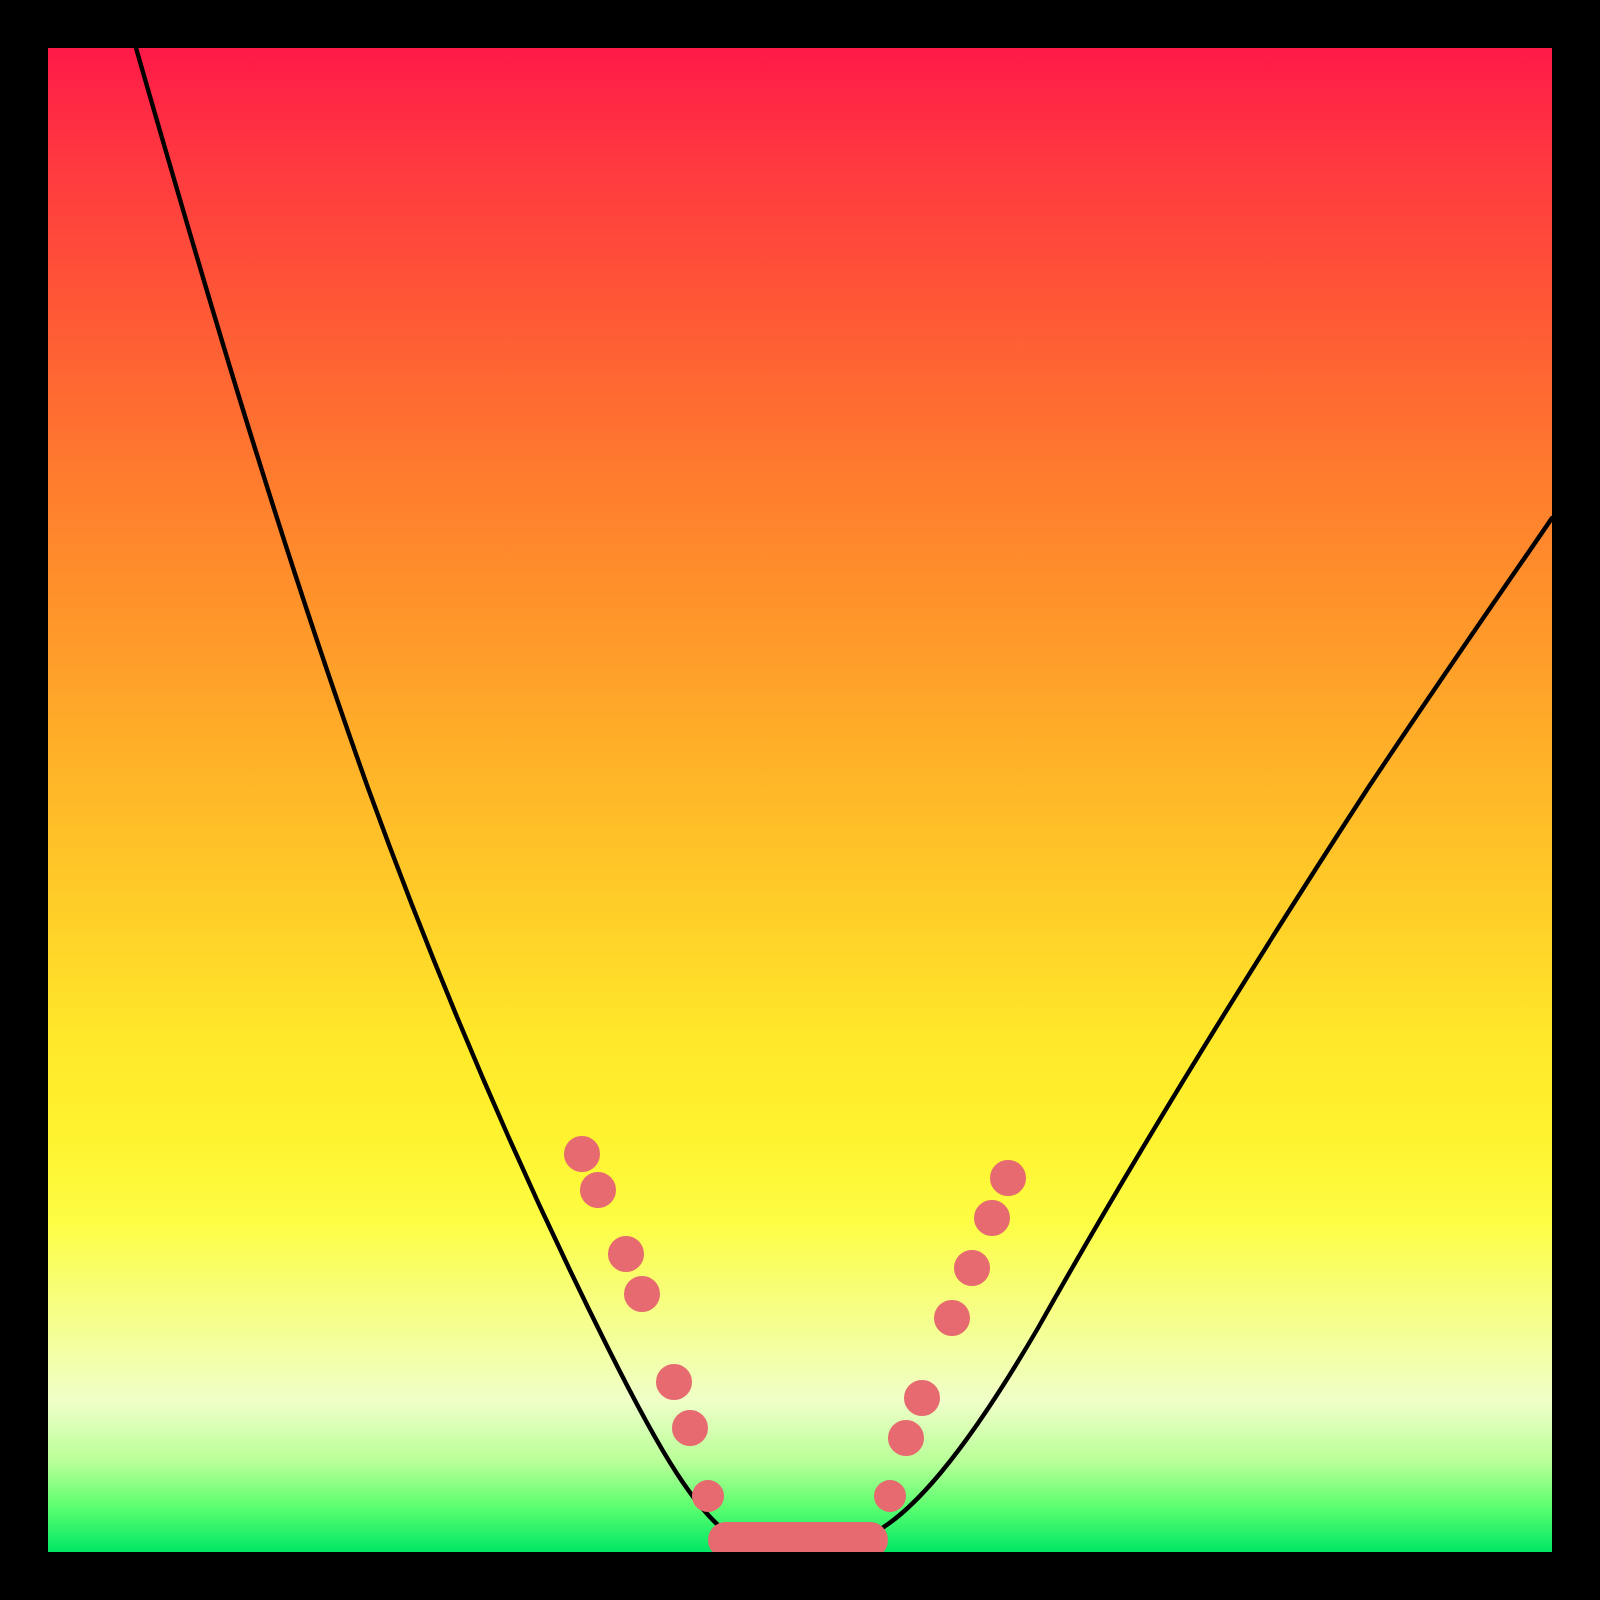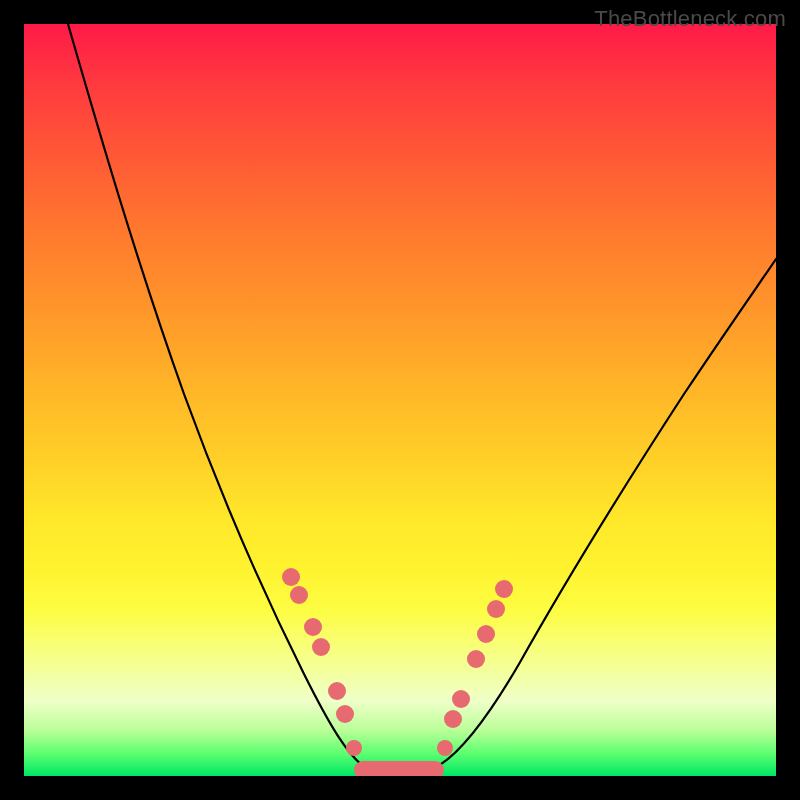--- a/index.html
+++ b/index.html
@@ -81,21 +81,20 @@
   .pill {
     fill: #e66a6f;
     stroke: none;
   }
 </style>
 </head>
 <body>
 
 <div class="stage">
 
-  <div class="watermark">TheBottleneck.com</div>
 
   <div class="plot">
     <div class="gradient-bg"></div>
 
     <svg class="curves" viewBox="0 0 752 752" preserveAspectRatio="none">
 
       <path class="curve-line" d="M 44 0
                C 70 90, 110 230, 160 370
                C 200 480, 240 570, 280 650
                C 305 700, 325 735, 345 746

